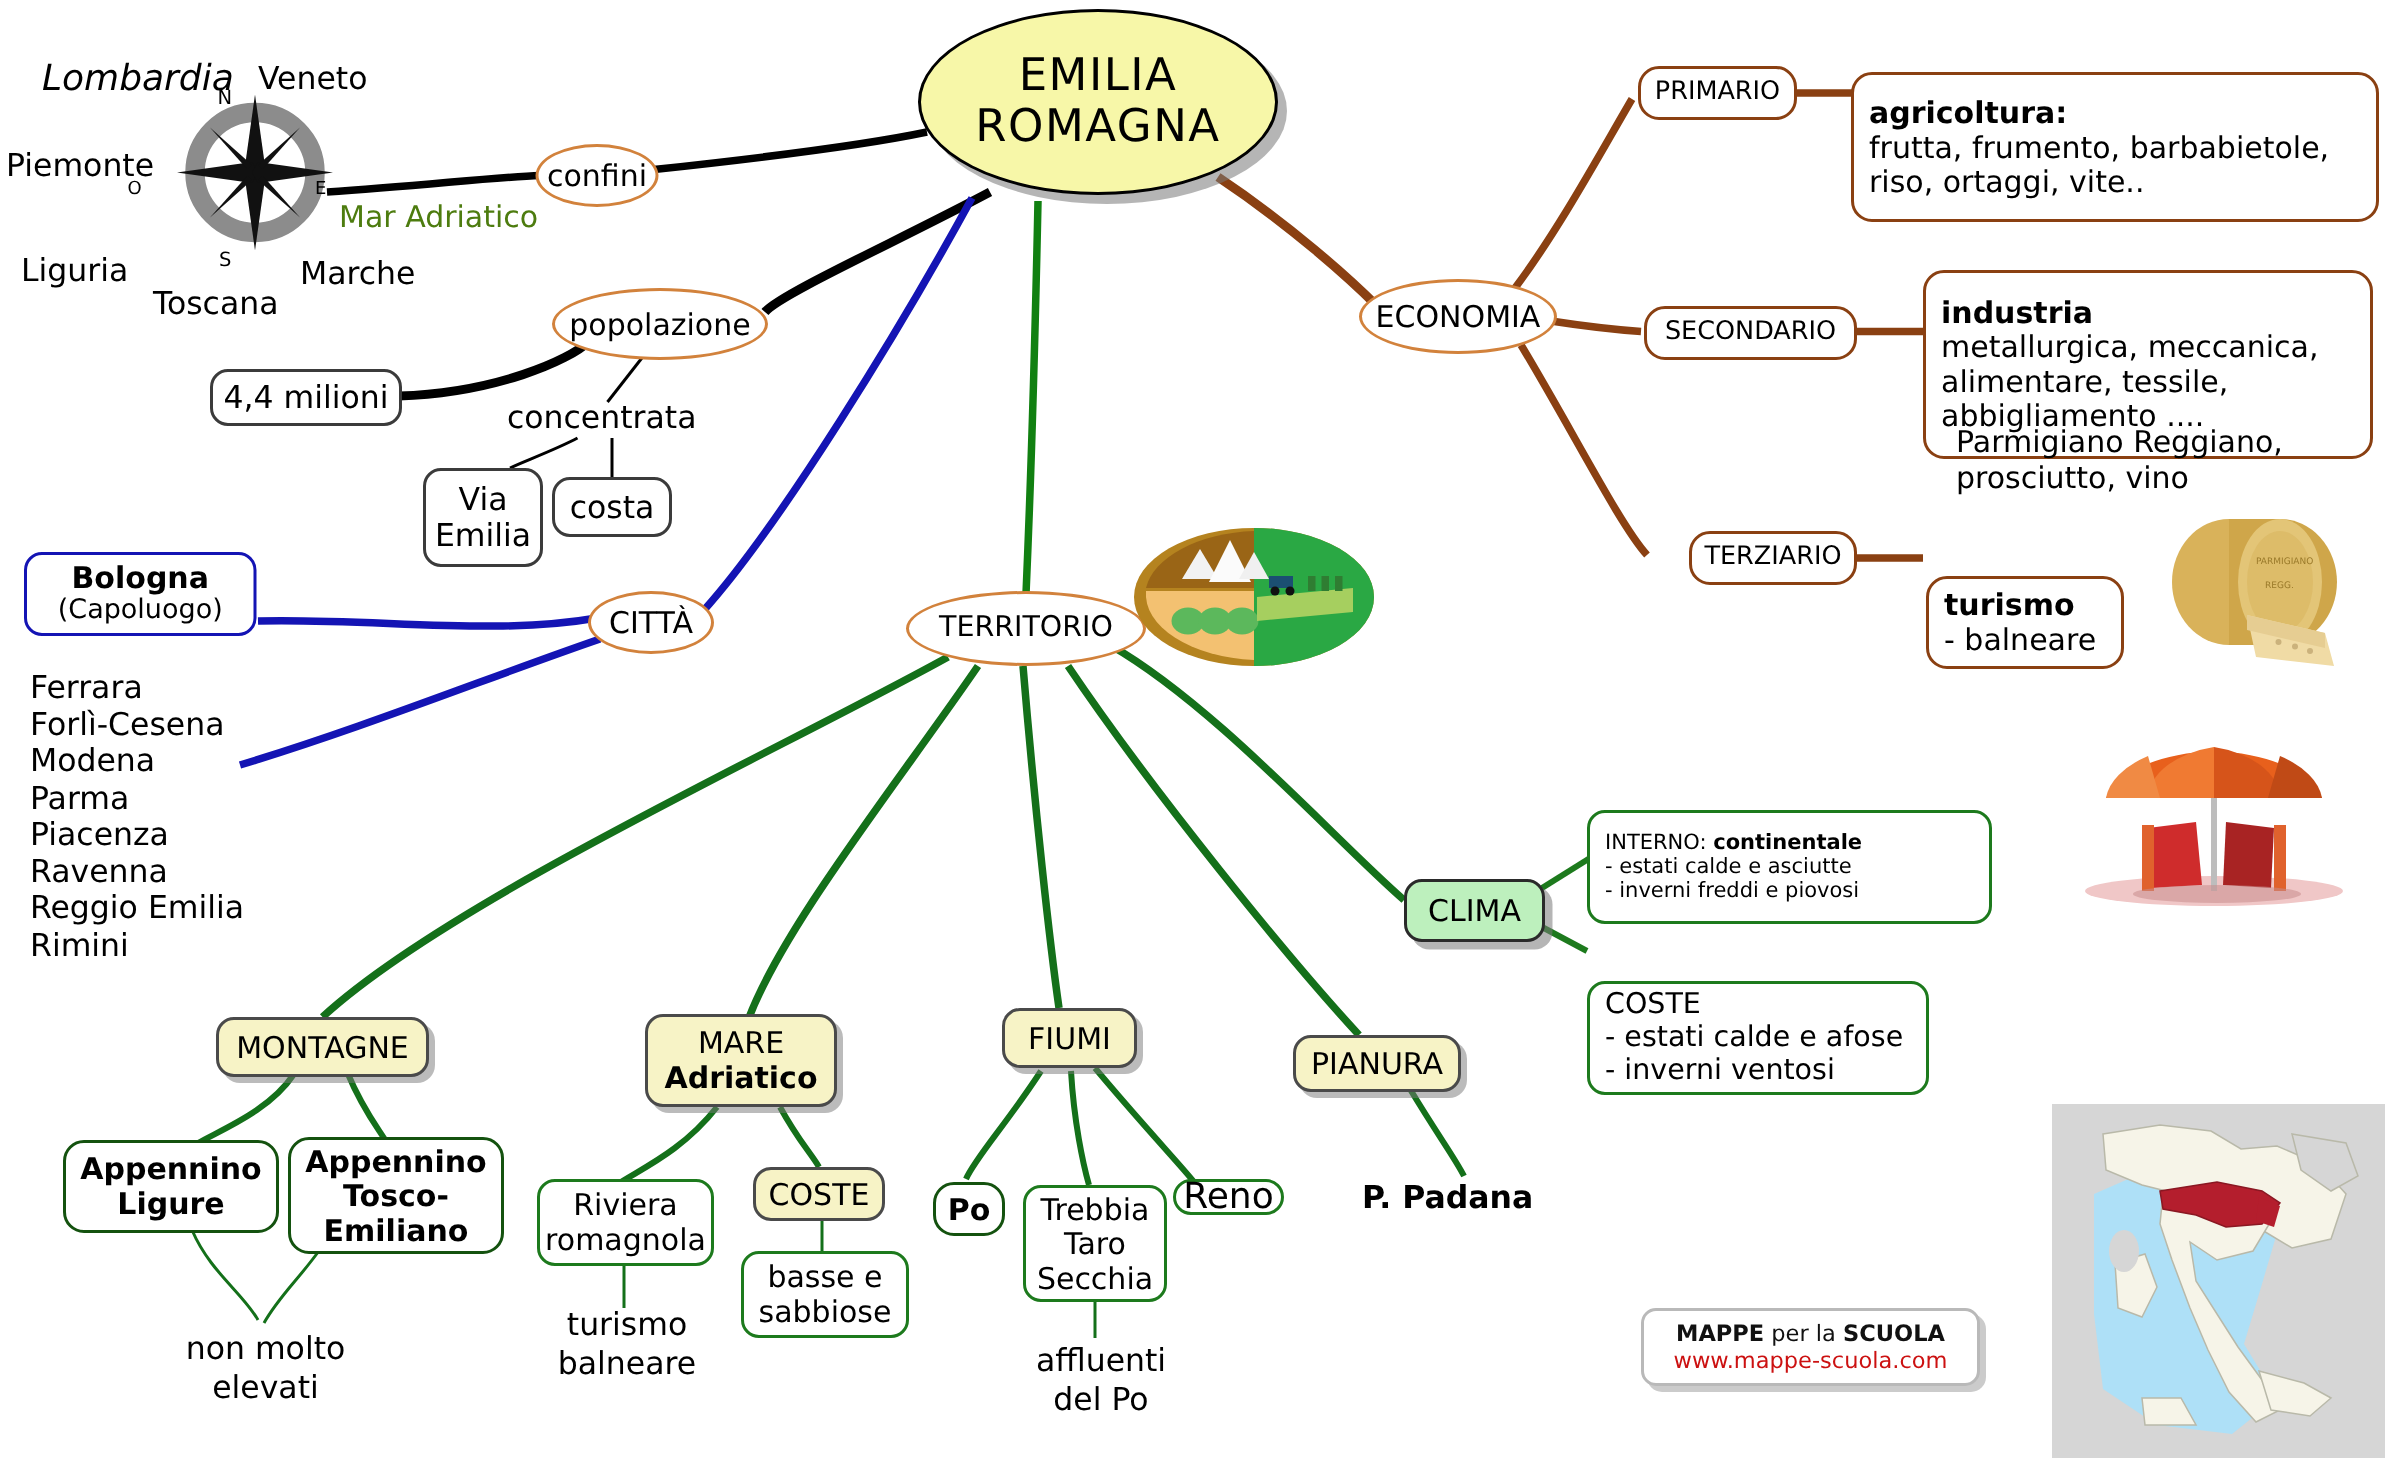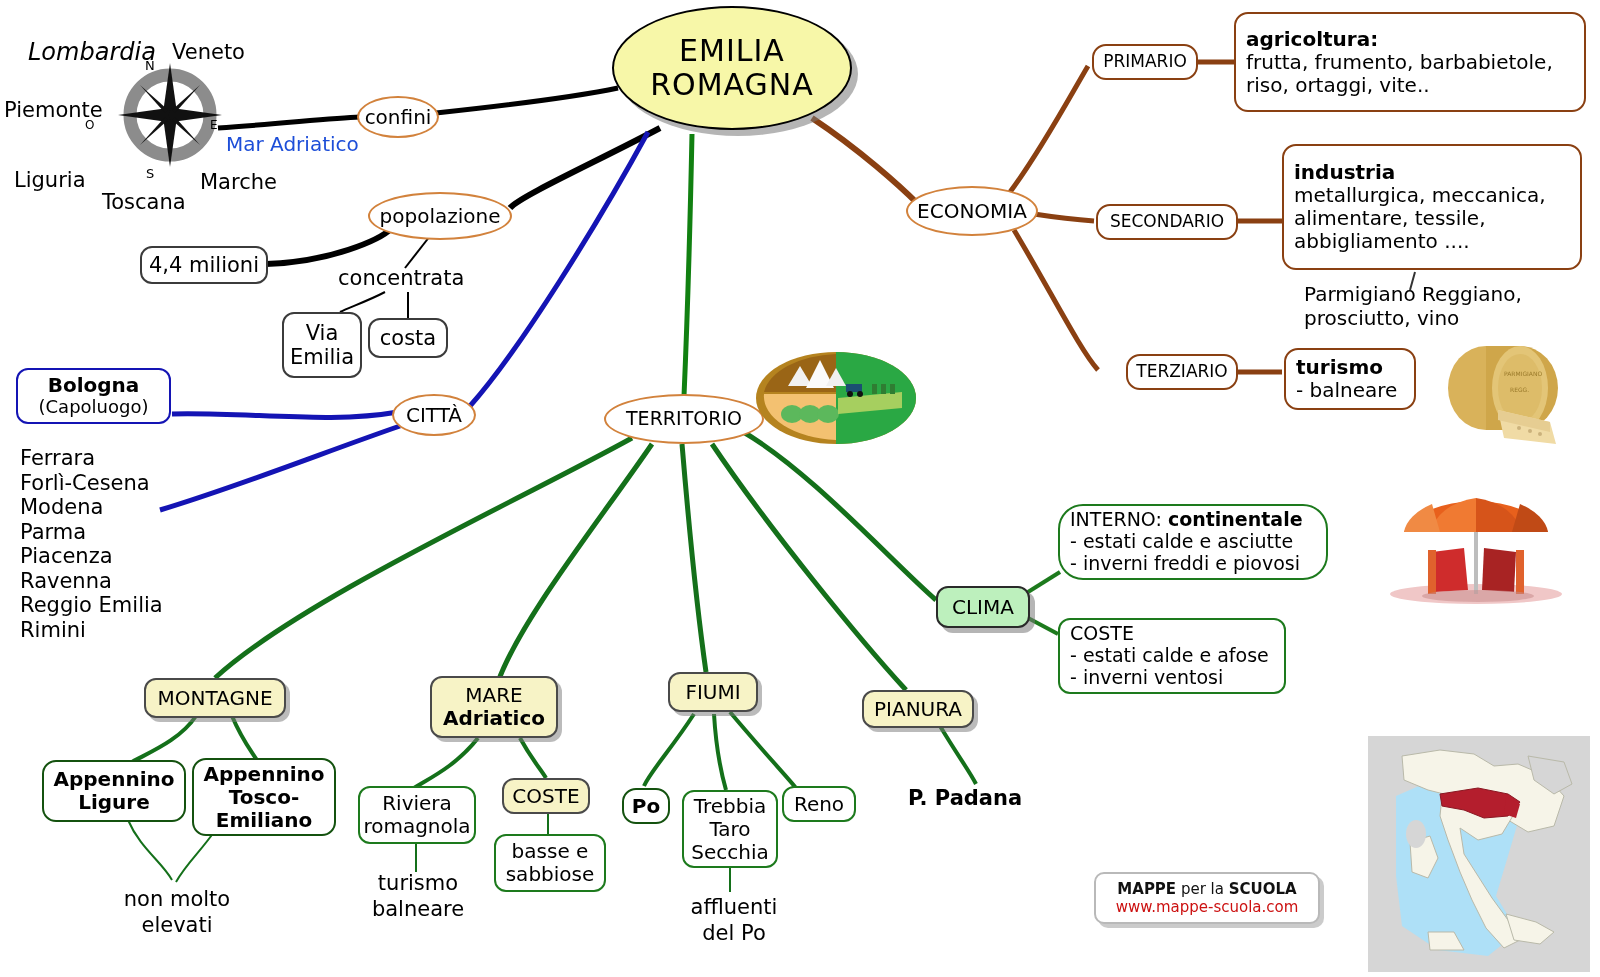--- a/index.html
+++ b/index.html
@@ -27,21 +27,21 @@
   
   .ybox{border:2px solid #4a4a4a;background:#f7f3c6;border-radius:12px;color:#000;
         box-shadow:4px 4px 0 rgba(120,120,120,.5);}
   .ybox-small{border:2px solid #4a4a4a;background:#f7f3c6;border-radius:12px;color:#000;}
   .gbox{border:2px solid #2a2a2a;background:#bdf0bd;border-radius:12px;color:#000;
         box-shadow:5px 5px 0 rgba(120,120,120,.55);}
 
   .plain{position:absolute;color:#000;}
   .bold{font-weight:bold;}
   .txtleft{justify-content:flex-start;text-align:left;}
-  .pad{padding:22px 10px;}
+  .pad{padding:22px 10px;margin-top:36px;}
 
   .logo{position:absolute;border:2px solid #b9b9b9;border-radius:10px;background:#fff;
         box-shadow:4px 4px 0 rgba(160,160,160,.55);text-align:center;padding:6px 12px;}
   .logo .l1{font-size:15px;color:#111;}
   .logo .l2{font-size:15px;color:#cc1111;}
 </style>
 </head>
 <body>
 
 <div id="stage">
@@ -130,21 +130,21 @@
   <div class="plain" style="left:146px;top:166px;font-size:13px;">S</div>
   <div class="plain" style="left:85px;top:118px;font-size:12px;">O</div>
   <div class="plain" style="left:210px;top:118px;font-size:12px;">E</div>
 
   <div class="plain" style="left:28px;top:38px;font-size:24px;font-style:italic;">Lombardia</div>
   <div class="plain" style="left:172px;top:40px;font-size:21px;">Veneto</div>
   <div class="plain" style="left:4px;top:98px;font-size:21px;">Piemonte</div>
   <div class="plain" style="left:14px;top:168px;font-size:21px;">Liguria</div>
   <div class="plain" style="left:102px;top:190px;font-size:21px;">Toscana</div>
   <div class="plain" style="left:200px;top:170px;font-size:21px;">Marche</div>
-  <div class="plain" style="left:226px;top:132px;font-size:20px;color:#1d4ed8;">Mar Adriatico</div>
+  <div class="plain" style="left:226px;top:132px;font-size:20px;color:#4d7c0f;">Mar Adriatico</div>
 
   <div class="node central" style="left:612px;top:6px;width:240px;height:124px;flex-direction:column;">
     <span>EMILIA</span>
     <span>ROMAGNA</span>
   </div>
 
   <div class="node hub" style="left:357px;top:96px;width:82px;height:42px;font-size:20px;">
     <span>confini</span>
   </div>
 
@@ -258,21 +258,21 @@
     <polygon points="74,70 126,82 126,92 74,80" fill="#e6cd92"></polygon>
     <circle cx="95" cy="88" r="2" fill="#cbb27c"></circle>
     <circle cx="106" cy="91" r="2" fill="#cbb27c"></circle>
     <circle cx="116" cy="94" r="2" fill="#cbb27c"></circle>
   </svg>
 
   <div class="node gbox" style="left:936px;top:586px;width:94px;height:42px;font-size:20px;">
     <span>CLIMA</span>
   </div>
 
-  <div class="node rbox-green txtleft pad" style="left:1058px;top:504px;width:270px;height:76px;font-size:19px;flex-direction:column;align-items:flex-start;justify-content:center;border-radius:25px;">
+  <div class="node rbox-green txtleft pad" style="left:1058px;top:504px;width:270px;height:76px;font-size:14px;flex-direction:column;align-items:flex-start;justify-content:center;">
     <span><span>INTERNO: </span><span class="bold">continentale</span></span>
     <span>- estati calde e asciutte</span>
     <span>- inverni freddi e piovosi</span>
   </div>
 
   <div class="node rbox-green txtleft pad" style="left:1058px;top:618px;width:228px;height:76px;font-size:19px;flex-direction:column;align-items:flex-start;justify-content:center;">
     <span>COSTE</span>
     <span>- estati calde e afose</span>
     <span>- inverni ventosi</span>
   </div>
@@ -343,21 +343,21 @@
   <div class="node rbox-green-dark" style="left:622px;top:788px;width:48px;height:36px;font-size:20px;">
     <span class="bold">Po</span>
   </div>
 
   <div class="node rbox-green" style="left:682px;top:790px;width:96px;height:78px;font-size:20px;flex-direction:column;">
     <span>Trebbia</span>
     <span>Taro</span>
     <span>Secchia</span>
   </div>
 
-  <div class="node rbox-green" style="left:782px;top:786px;width:74px;height:36px;font-size:20px;">
+  <div class="node rbox-green" style="left:782px;top:786px;width:74px;height:24px;font-size:24px;">
     <span>Reno</span>
   </div>
 
   <div style="position:absolute;left:676px;top:894px;font-size:21px;line-height:26px;text-align:center;width:116px;">
     <div>affluenti</div>
     <div>del Po</div>
   </div>
 
   <div class="node ybox" style="left:862px;top:690px;width:112px;height:38px;font-size:20px;">
     <span>PIANURA</span>

